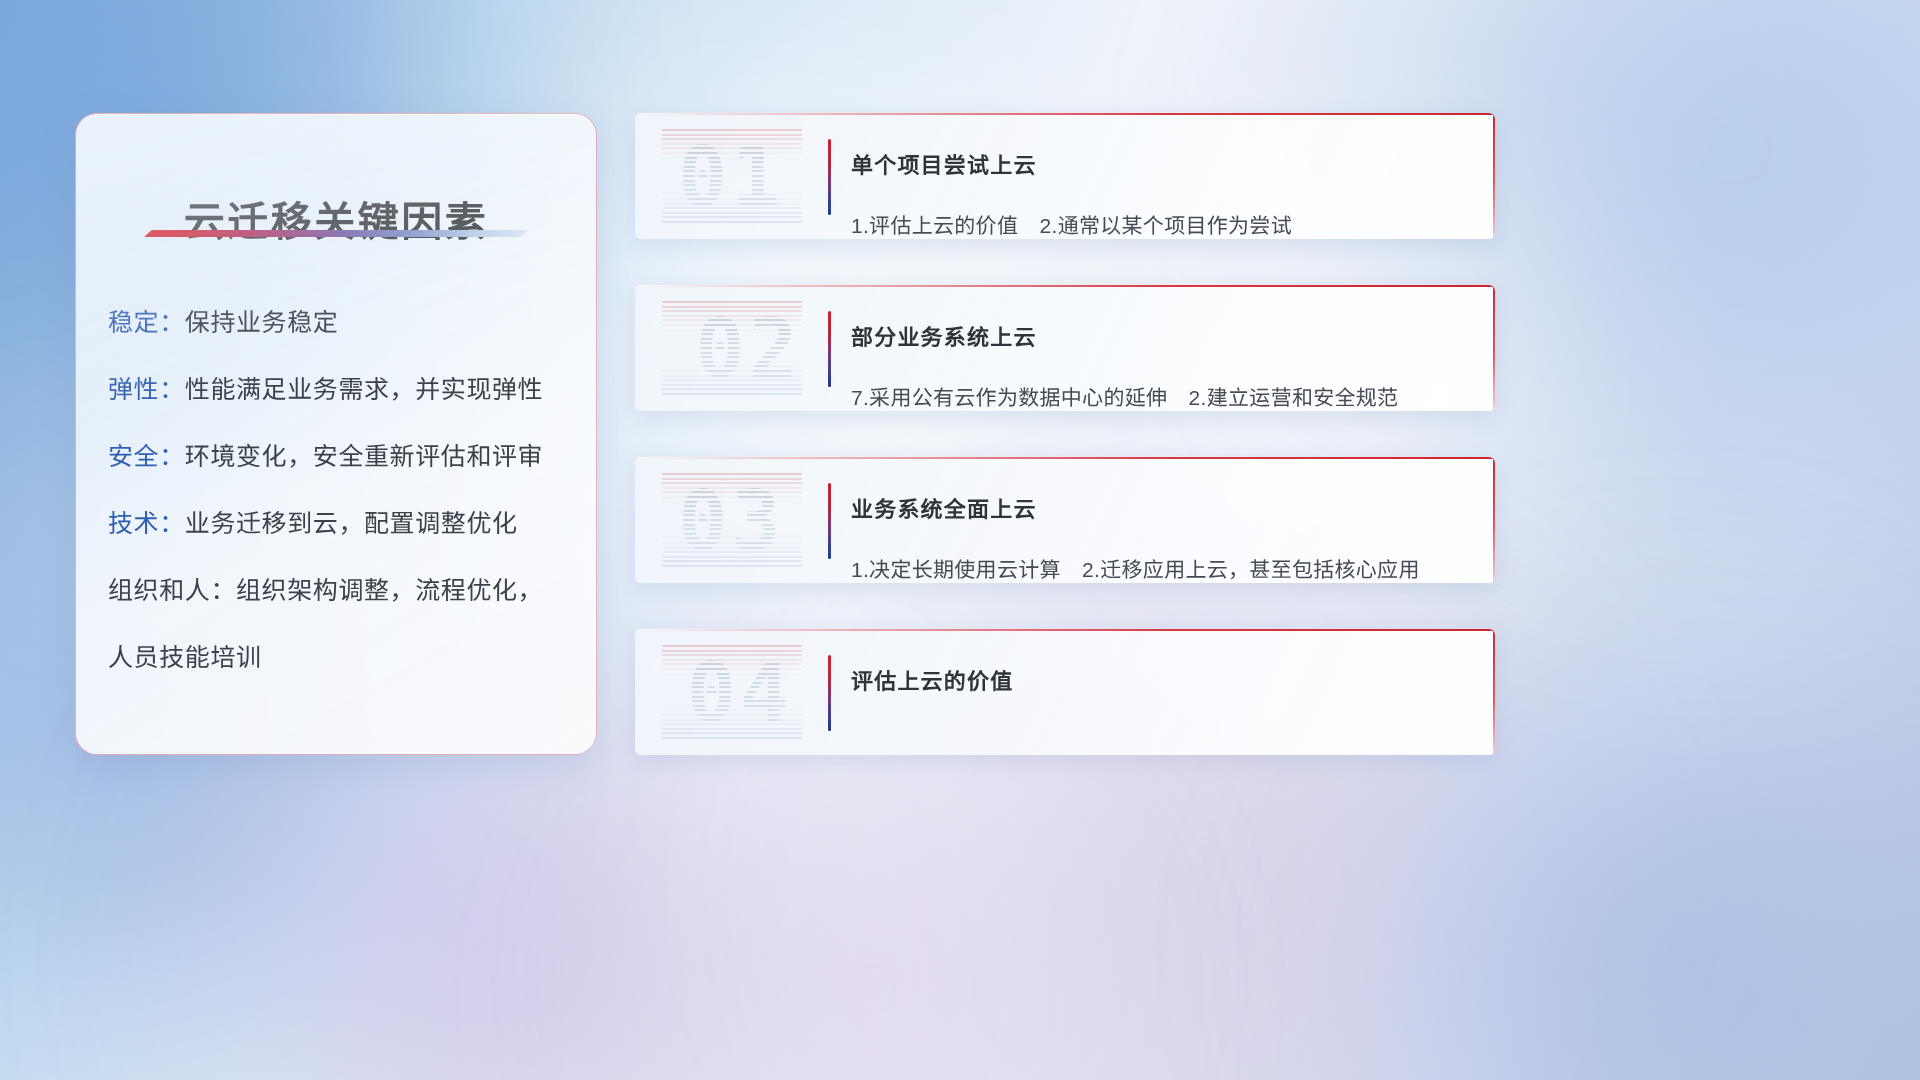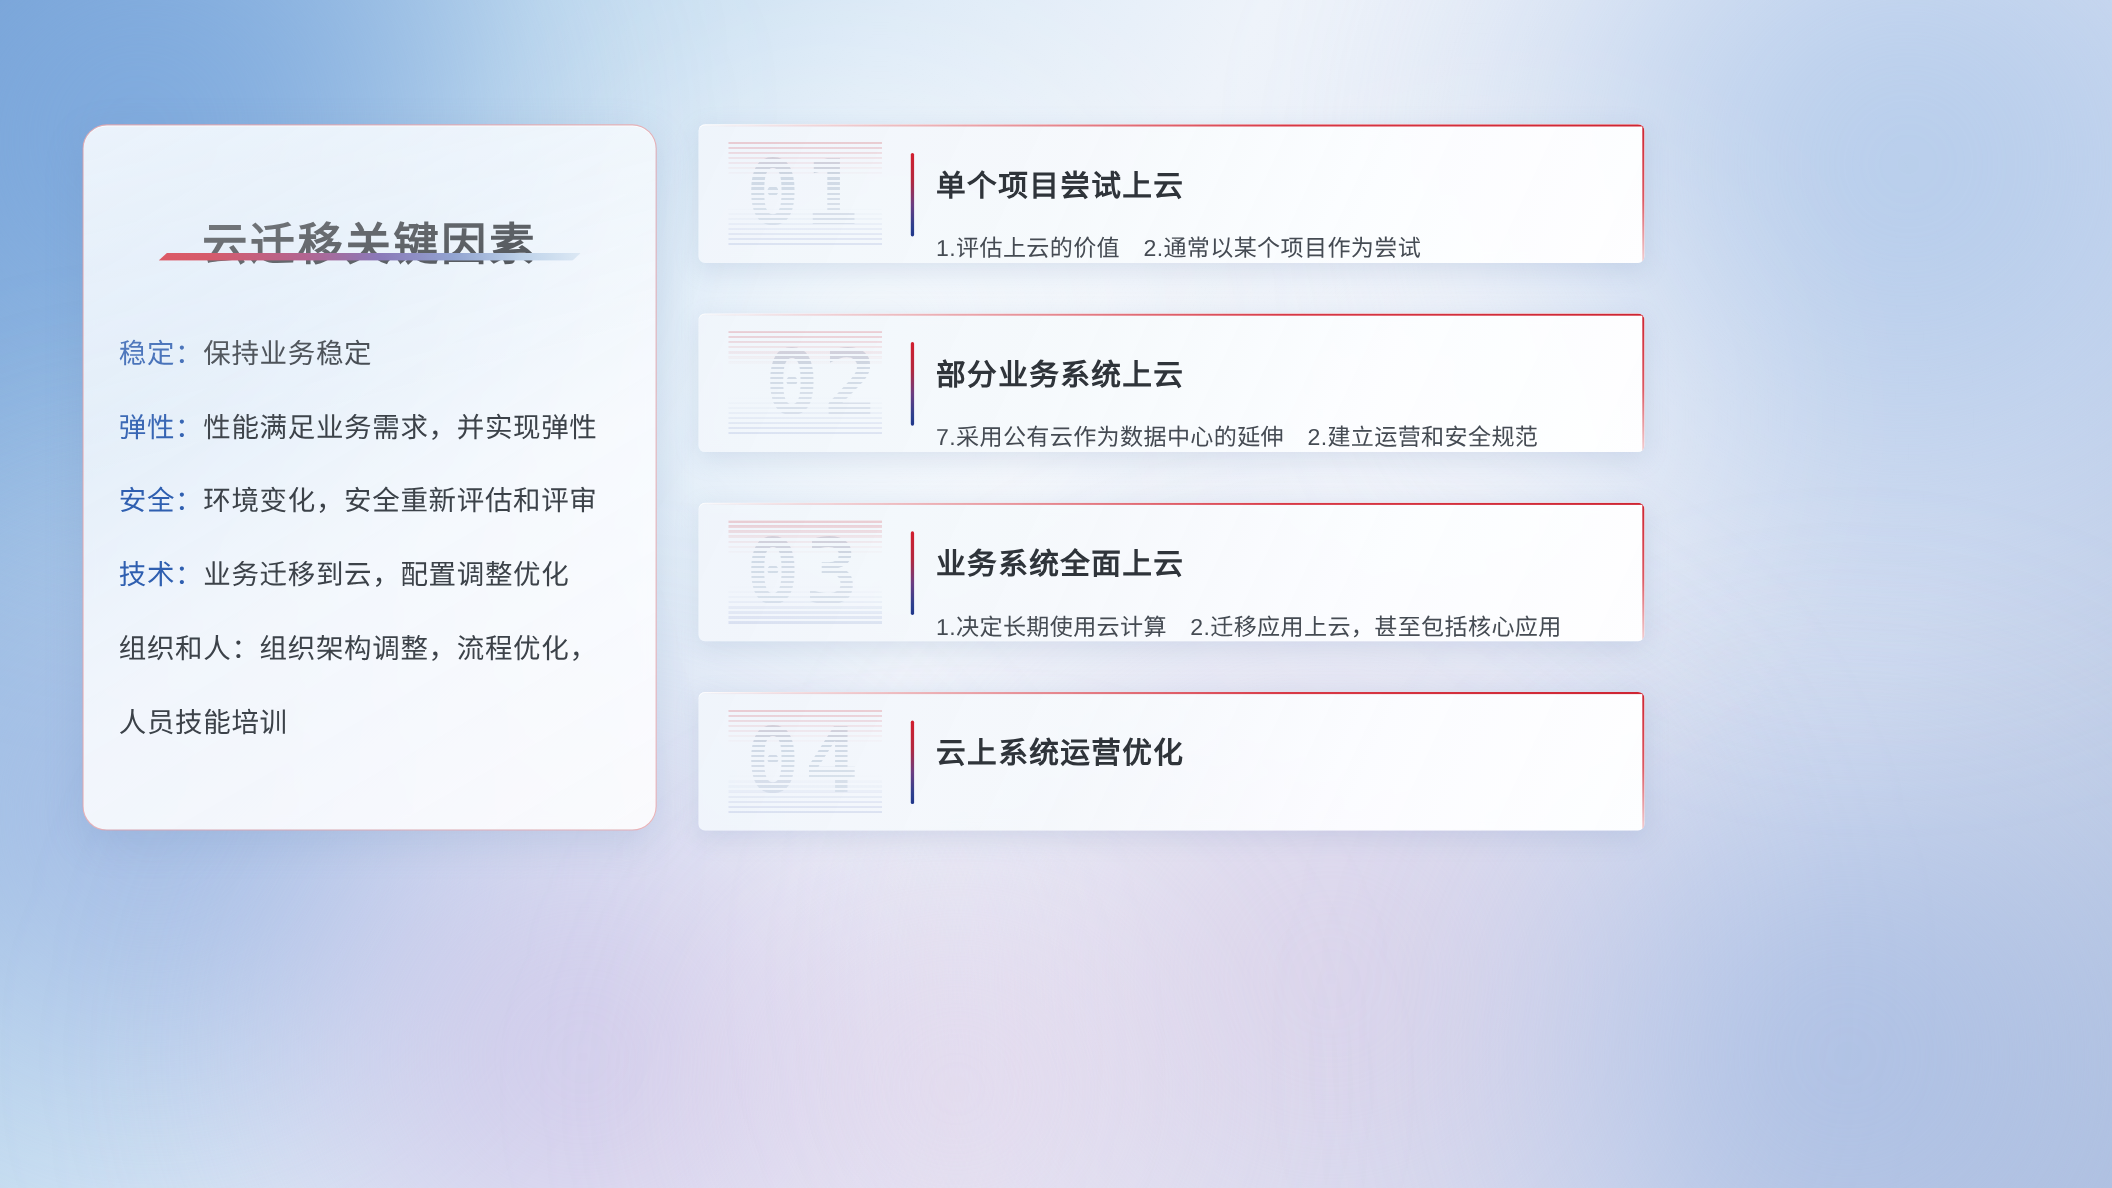--- a/index.html
+++ b/index.html
@@ -105,21 +105,21 @@
     content:"";position:absolute;left:0;right:0;top:0;height:1.6px;
     background:linear-gradient(90deg, rgba(232,150,155,0) 0%, rgba(228,130,136,.55) 22%, rgba(214,46,60,.95) 62%, rgba(206,36,50,1) 100%);
   }
   .rcard::after{
     content:"";position:absolute;top:0;bottom:0;right:0;width:1.6px;
     background:linear-gradient(180deg, rgba(206,36,50,1) 0%, rgba(214,60,72,.85) 55%, rgba(222,120,128,.35) 100%);
   }
   #rcard-1{top:113px;}
   #rcard-2{top:285px;text-align:right;}
   #rcard-3{top:457px;}
-  #rcard-4{top:629px;}
+  #rcard-4{top:629px;text-align:center;}
 
   
   .rnum{
     position:absolute;left:27px;top:16px;width:140px;height:96px;
     font-size:82px;font-weight:700;line-height:96px;
     letter-spacing:4px;color:#98a7bb;
     font-family:"DejaVu Sans Mono","Liberation Mono",monospace;
     opacity:.42;
     -webkit-mask-image:repeating-linear-gradient(180deg,#000 0px,#000 2px,transparent 2px,transparent 4.6px);
             mask-image:repeating-linear-gradient(180deg,#000 0px,#000 2px,transparent 2px,transparent 4.6px);
@@ -137,21 +137,21 @@
             mask-image:repeating-linear-gradient(180deg,#000 0px,#000 2px,transparent 2px,transparent 4.6px);
     mix-blend-mode:multiply;opacity:.8;
   }
 
   .rbar{
     position:absolute;left:193px;top:26px;width:2.6px;height:76px;border-radius:2px;
     background:linear-gradient(180deg,#d21e2e 0%,#b2283f 34%,#6b3d82 62%,#2b3f8e 88%,#1f368a 100%);
   }
   .rtitle{
     position:absolute;left:216px;top:22px;
-    font-size:27px;font-weight:700;color:#2f343a;letter-spacing:1.2px;white-space:nowrap;margin-top:12px;
+    font-size:22px;font-weight:700;color:#2f343a;letter-spacing:1.2px;white-space:nowrap;margin-top:12px;
   }
   .rdesc{
     position:absolute;left:216px;top:75px;
     font-size:21px;color:#454b53;letter-spacing:.3px;white-space:nowrap;
   }
 </style>
 </head>
 <body>
 
 <div id="bg">
@@ -216,16 +216,16 @@
     <div class="rnum-tint"></div>
     <div class="rbar"></div>
     <h2 class="rtitle">业务系统全面上云</h2>
     <p class="rdesc">1.决定长期使用云计算　2.迁移应用上云，甚至包括核心应用</p>
   </article>
 
   <article class="rcard" id="rcard-4">
     <div class="rnum"><span>04</span></div>
     <div class="rnum-tint"></div>
     <div class="rbar"></div>
-    <h2 class="rtitle">云上系统运营优化</h2>
+    <h2 class="rtitle">评估上云的价值</h2>
   </article>
 
 </div>
 
 </body></html>

